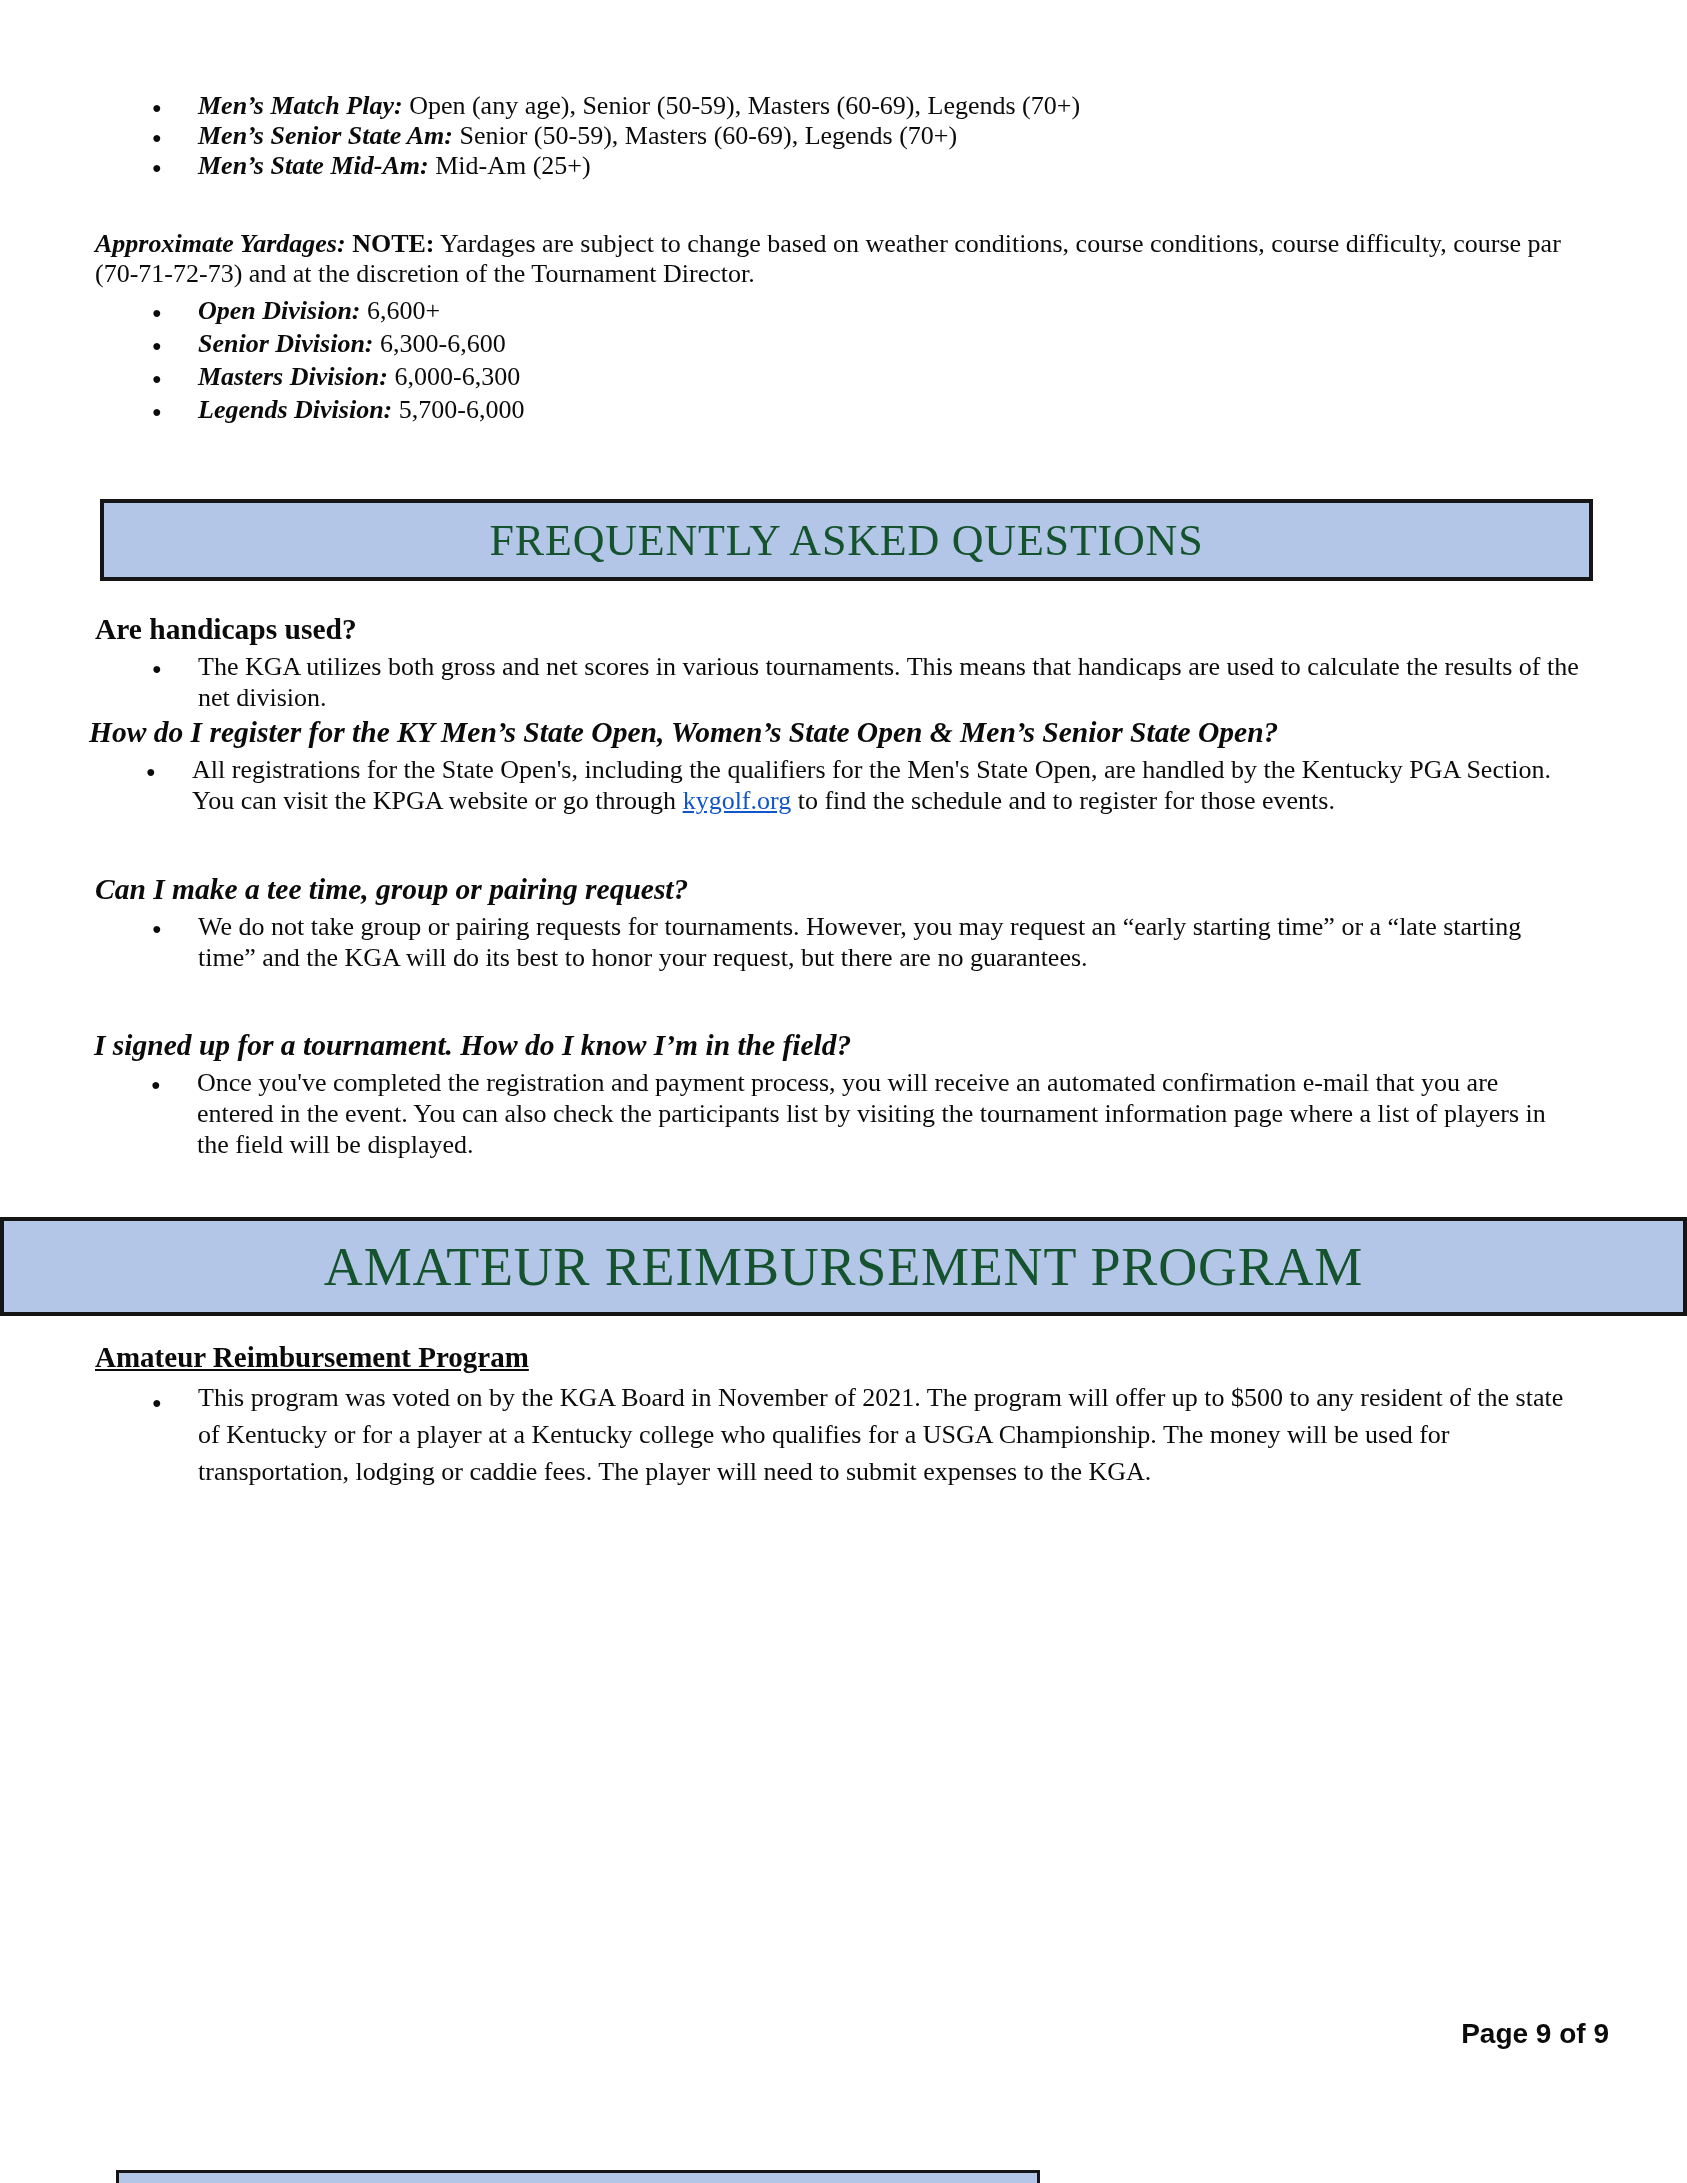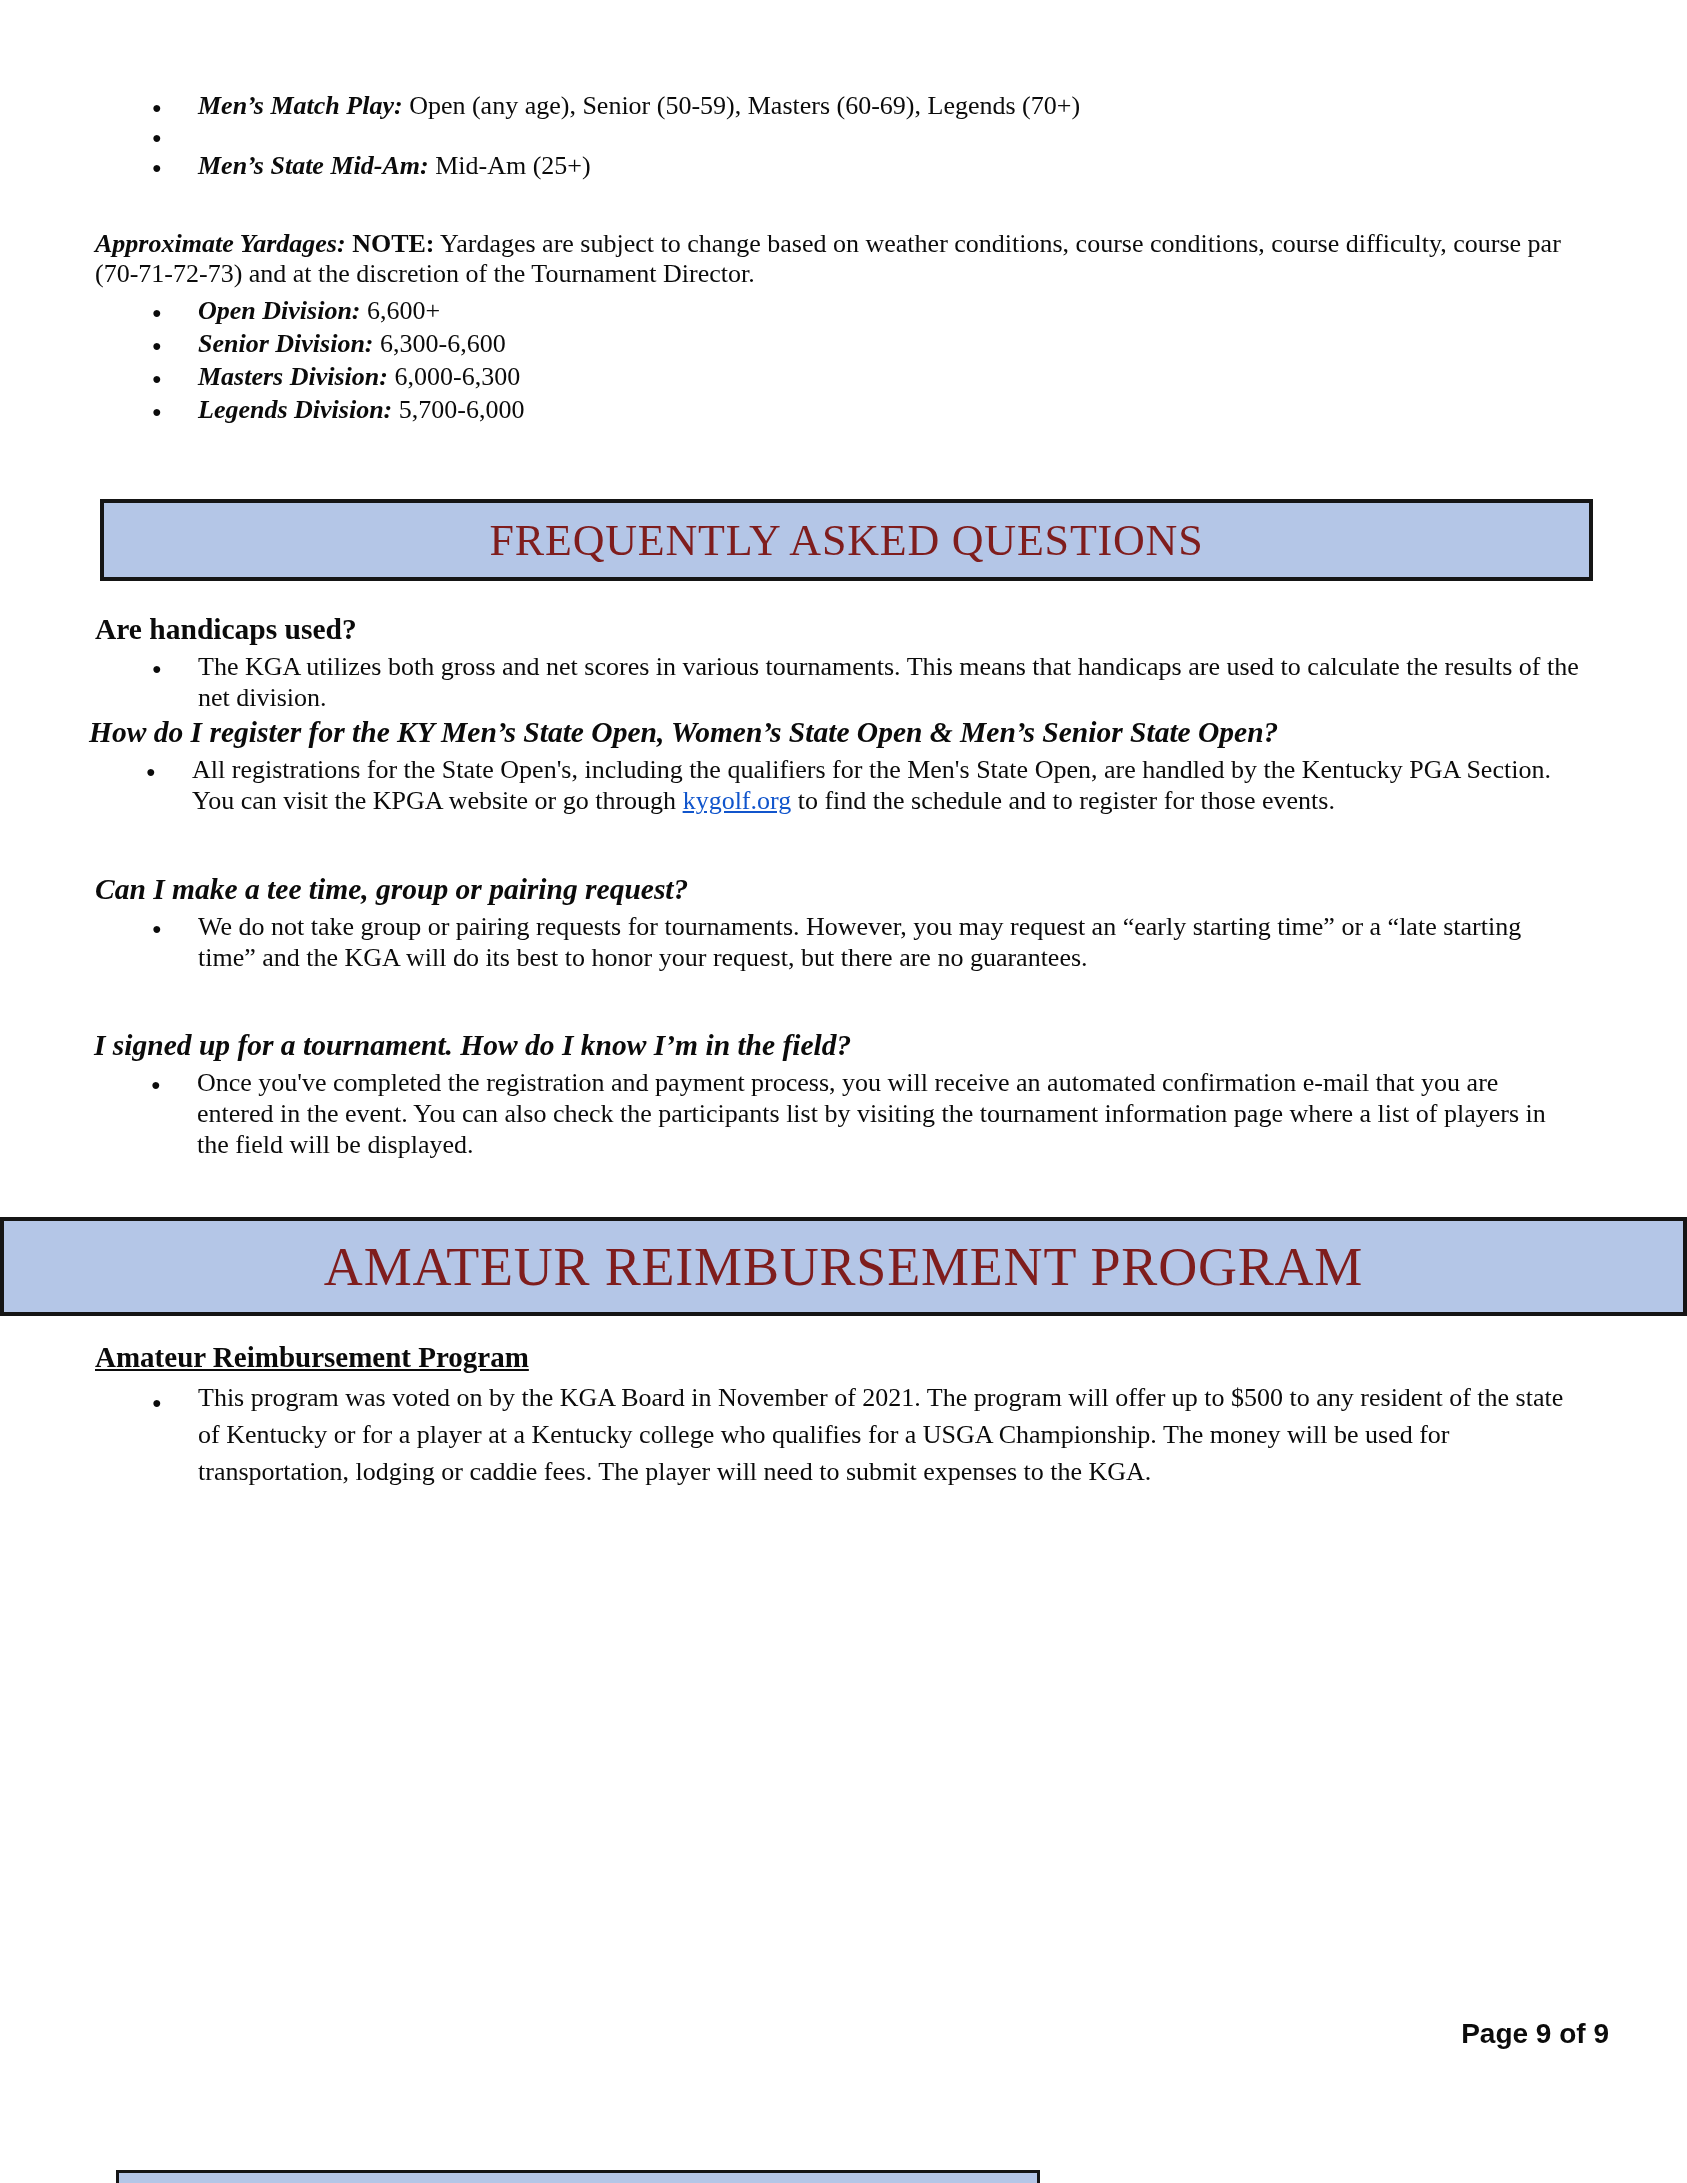--- a/index.html
+++ b/index.html
@@ -12,21 +12,21 @@
   .bi { font-weight:bold; font-style:italic; }
   .body-text { font-size:26px; }
   ul.doclist { list-style:none; margin:0; padding:0; }
   .li { display:flex; align-items:flex-start; }
   .dot { flex:0 0 46px; font-size:16px; transform:translateY(1.7px); }
   .q-head { font-size:29.5px; line-height:34px; margin:0 0 5px 0; }
   .banner {
     box-sizing:border-box; background:#b4c6e7; border:4.2px solid #151515;
     display:flex; align-items:center; justify-content:center;
   }
-  .banner-title { color:#7f1d1d; letter-spacing:0.8px; white-space:nowrap; }
+  .banner-title { color:#14532d; letter-spacing:0.8px; white-space:nowrap; }
   a.doc-link { color:#1155cc; text-decoration:underline; cursor:pointer; }
   .underline { text-decoration:underline; }
   .footer {
     font-family:"Liberation Sans", sans-serif; font-weight:bold; font-size:28px;margin-left:36px;
   }
   .sliver {
     box-sizing:border-box; background:#b4c6e7;
     border:3.4px solid #151515; border-bottom:none;
   }
 </style>
@@ -36,20 +36,21 @@
 <div class="page">
 
   <div class="abs body-text" style="top:91px; left:152px; width:1434px; line-height:30px;">
     <ul class="doclist">
       <li class="li">
         <span class="dot">●</span>
         <span><span class="bi">Men’s Match Play:</span><span> Open (any age), Senior (50-59), Masters (60-69), Legends (70+)</span></span>
       </li>
       <li class="li">
         <span class="dot">●</span>
+        <span><span class="bi">Men’s Senior State Am:</span><span> Senior (50-59), Masters (60-69), Legends (70+)</span></span>
       </li>
       <li class="li">
         <span class="dot">●</span>
         <span><span class="bi">Men’s State Mid-Am:</span><span> Mid-Am (25+)</span></span>
       </li>
     </ul>
   </div>
 
   <div class="abs body-text" style="top:229px; left:95px; width:1510px; line-height:30px;">
     <div>

